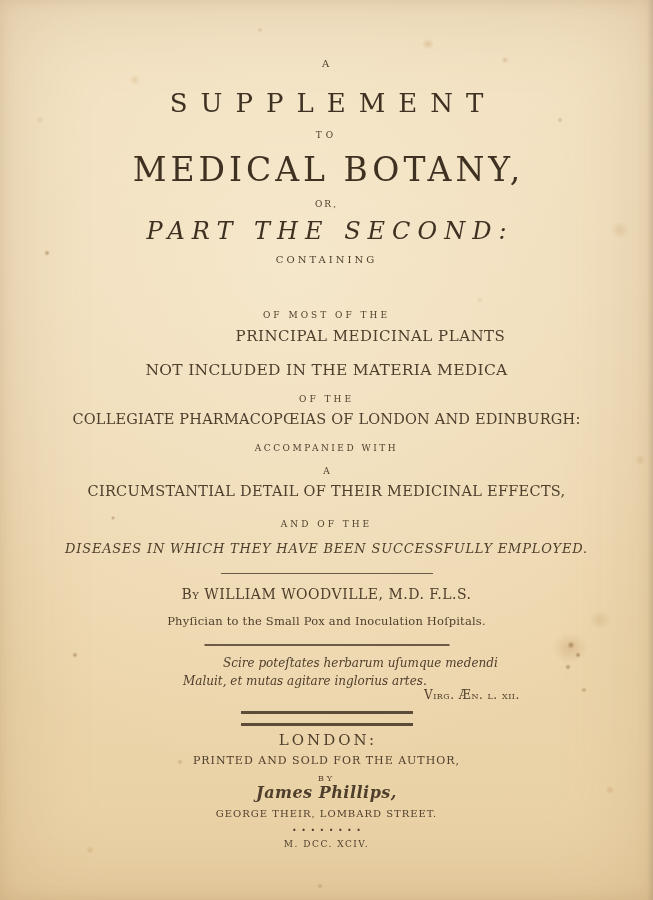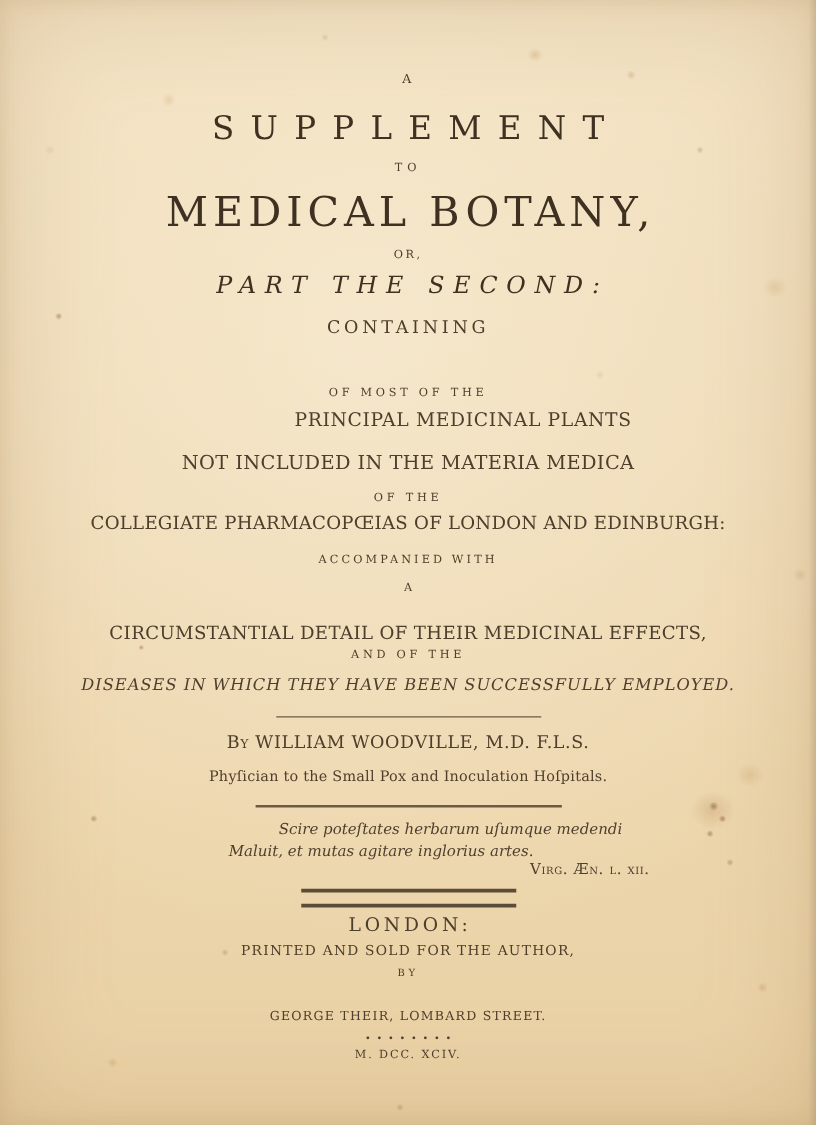--- a/index.html
+++ b/index.html
@@ -53,32 +53,32 @@
   }
   .big{ color:#3e3122; }
   .ital{ font-style:italic; }
   .sc{ font-variant:small-caps; }
 
   .l-article     { top:58px;  font-size:10px; letter-spacing:2px; }
   .l-supplement  { top:88px;  font-size:26px; letter-spacing:13px; text-indent:13px; }
   .l-to          { top:130px; font-size:9px;  letter-spacing:4px; }
   .l-medbot      { top:150px; font-size:33px; letter-spacing:4px; text-indent:4px; }
   .l-or          { top:199px; font-size:9px;  letter-spacing:2px; }
-  .l-part        { top:217px; font-size:19px; letter-spacing:7px; text-indent:7px; }
-  .l-containing  { top:254px; font-size:14px;  letter-spacing:3px; }
+  .l-part        { top:217px; font-size:24px; letter-spacing:7px; text-indent:7px; }
+  .l-containing  { top:254px; font-size:10px;  letter-spacing:3px; }
   .l-plates      { top:272px; font-size:19px; letter-spacing:1.5px; }
   .l-plates .small-mid{ font-size:13px; letter-spacing:1.5px; }
   .l-ofmost      { top:310px; font-size:9px;  letter-spacing:3px; }
   .l-principal   { top:327px; font-size:15px; letter-spacing:0.5px;padding-left:44px; }
   .l-notincl     { top:361px; font-size:15.5px; letter-spacing:0.3px; }
   .l-ofthe       { top:394px; font-size:9px;  letter-spacing:3px; }
   .l-collegiate  { top:411px; font-size:14.5px; letter-spacing:0.2px; }
   .l-accompanied { top:443px; font-size:9px;  letter-spacing:2.5px; }
   .l-a           { top:466px; font-size:9px; }
-  .l-circum      { top:483px; font-size:14.5px; letter-spacing:0.3px;margin-top:16px; }
+  .l-circum      { top:483px; font-size:14.5px; letter-spacing:0.3px; }
   .l-andofthe    { top:519px; font-size:9px;  letter-spacing:3px; }
   .l-diseases    { top:541px; font-size:13px; letter-spacing:0.8px; }
   .rule-1        { position:absolute; top:573px; left:50%; transform:translateX(-50%); width:212px; height:0; border-top:1.5px solid rgba(74,58,42,.8); }
   .l-byline      { top:586px; font-size:14px; letter-spacing:0.5px; }
   .l-position    { top:614px; font-size:11.5px; letter-spacing:0.2px; }
   .rule-2        { position:absolute; top:644px; left:50%; transform:translateX(-50%); width:245px; height:0; border-top:2px solid rgba(74,58,42,.8); }
   .l-epi1        { top:656px; left:183px; width:auto; text-align:center; font-size:12px;margin-left:40px; }
   .l-epi2        { top:674px; left:183px; width:auto; text-align:left; font-size:12px; }
   .l-attrib      { top:688px; left:424px; width:auto; text-align:center; font-size:12px; letter-spacing:0.5px; }
   .rule-double   { position:absolute; top:711px; left:50%; transform:translateX(-50%); width:172px; height:9px; border-top:3px solid rgba(66,52,36,.85); border-bottom:3px solid rgba(66,52,36,.85); }
@@ -124,16 +124,17 @@
 
   <div class="line l-epi1 ital">Scire poteſtates herbarum uſumque medendi</div>
   <div class="line l-epi2 ital">Maluit, et mutas agitare inglorius artes.</div>
   <div class="line l-attrib sc">Virg. Æn. l. xii.</div>
 
   <div class="rule-double"></div>
 
   <div class="line l-city">LONDON:</div>
   <div class="line l-printed">PRINTED AND SOLD FOR THE AUTHOR,</div>
   <div class="line l-by">BY</div>
+  <div class="line l-printer">James Phillips,</div>
   <div class="line l-address">GEORGE THEIR, LOMBARD STREET.</div>
   <div class="line l-dots">........</div>
   <div class="line l-date">M. DCC. XCIV.</div>
 </div>
 
 </body></html>

